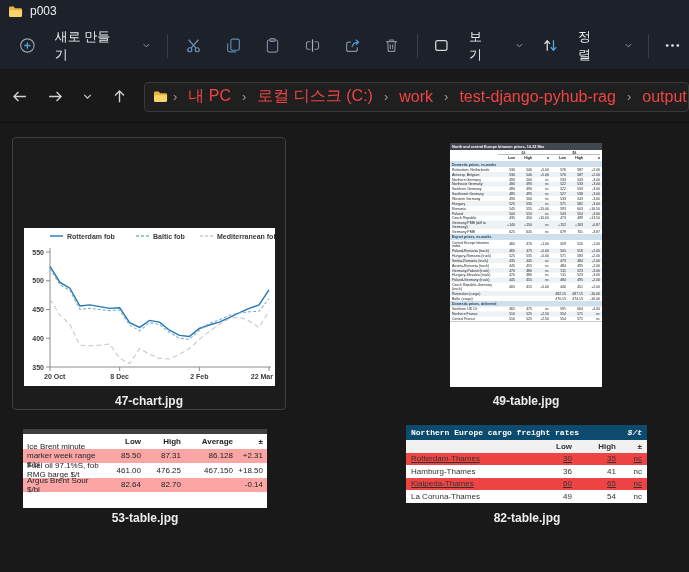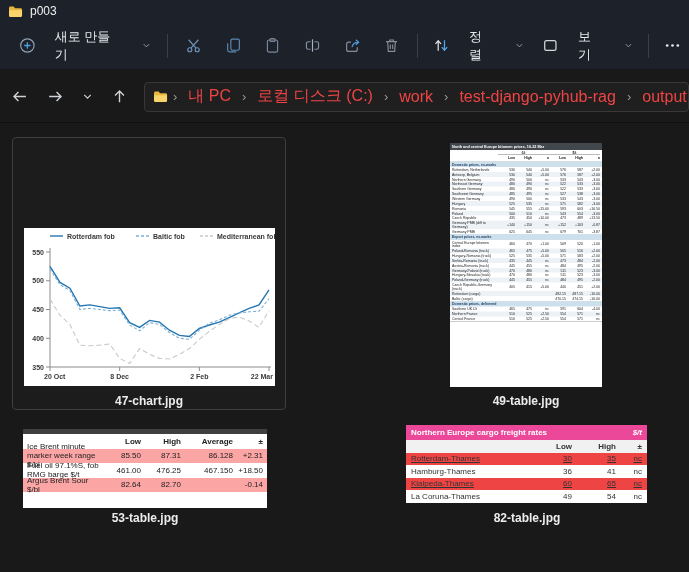--- a/index.html
+++ b/index.html
@@ -65,22 +65,22 @@
   
   .t53 { position:absolute; left:23px; top:429px; width:244px; height:79px; font-size:8px; }
   .t53 .strip { height:5px; background:#3f3f3f; }
   .t53 .hdr { display:flex; font-weight:bold; height:15px; align-items:center; padding:0 4px; }
   .t53 .trow { height:14.5px; padding:0 4px; }
   .t53 .trow.alt { background:#fca5a5; }
   .t53 .cl { flex:0 0 40px; } .t53 .ch { flex:0 0 40px; } .t53 .ca { flex:0 0 52px;padding-left:12px; } .t53 .cc { flex:0 0 30px; }
 
   
   .t54 { position:absolute; left:406px; top:425px; width:241px; height:78px; font-size:8px; }
-  .t54 .ttl { height:15px; background:#ec4899; color:#fff; font-weight:bold;
-    display:flex; align-items:center; padding:0 5px; }
+  .t54 .ttl { height:15px; background:#0c4a6e; color:#fff; font-weight:bold;
+    display:flex; align-items:center; padding:0 5px;font-family:Liberation Mono, monospace; }
   .t54 .ttl .unit { margin-left:auto; font-style:italic; }
   .t54 .hdr { display:flex; font-weight:bold; height:13px; align-items:center;
     background:#f1f1f1; padding:0 5px; }
   .t54 .trow { height:12.5px; padding:0 5px; color:#333; }
   .t54 .trow.alt { background:#ef4444;text-decoration:underline; }
   .t54 .cl { flex:0 0 44px; } .t54 .ch { flex:0 0 44px; } .t54 .cc { flex:0 0 26px; }
 
   svg { display:block; }
 </style>
 </head>
@@ -142,33 +142,33 @@
       </svg>
     </div>
     <div class="iconbtn">
       <svg width="17" height="17" viewBox="0 0 16 16">
         <path d="M2.8 4.3h10.4M6.3 4.3V2.8h3.4v1.5M4.4 4.3l.6 9.2h6l.6-9.2M6.9 7v4.2M9.1 7v4.2" fill="none" stroke="#868d96" stroke-width="1.1"></path>
       </svg>
     </div>
     <div class="tsep"></div>
     <div class="tbtn">
       <svg width="17" height="17" viewBox="0 0 16 16">
+        <rect x="2.6" y="3.4" width="10.8" height="9.2" rx="1.8" fill="none" stroke="#d3d7dc" stroke-width="1.2"></rect>
+      </svg>
+      <span>보기</span>
+      <svg class="chev" width="11" height="11" viewBox="0 0 16 16">
+        <path d="M4 6l4 4 4-4" stroke="#c8ccd2" stroke-width="1.4" fill="none"></path>
+      </svg>
+    </div>
+    <div class="tbtn">
+      <svg width="17" height="17" viewBox="0 0 16 16">
         <path d="M5 13V3.6M2.4 6.4 5 3.4l2.6 3" stroke="#dde1e6" stroke-width="1.2" fill="none"></path>
         <path d="M11 3v9.4M8.4 9.6l2.6 3 2.6-3" stroke="#57a8e8" stroke-width="1.2" fill="none"></path>
       </svg>
       <span>정렬</span>
-      <svg class="chev" width="11" height="11" viewBox="0 0 16 16">
-        <path d="M4 6l4 4 4-4" stroke="#c8ccd2" stroke-width="1.4" fill="none"></path>
-      </svg>
-    </div>
-    <div class="tbtn">
-      <svg width="17" height="17" viewBox="0 0 16 16">
-        <rect x="2.6" y="3.4" width="10.8" height="9.2" rx="1.8" fill="none" stroke="#d3d7dc" stroke-width="1.2"></rect>
-      </svg>
-      <span>보기</span>
       <svg class="chev" width="11" height="11" viewBox="0 0 16 16">
         <path d="M4 6l4 4 4-4" stroke="#c8ccd2" stroke-width="1.4" fill="none"></path>
       </svg>
     </div>
     <div class="tsep"></div>
     <div class="iconbtn" style="width:34px">
       <svg width="17" height="17" viewBox="0 0 16 16">
         <circle cx="3" cy="8" r="1.25" fill="#e6e9ee"></circle>
           <circle cx="8" cy="8" r="1.25" fill="#e6e9ee"></circle>
           <circle cx="13" cy="8" r="1.25" fill="#e6e9ee"></circle>

